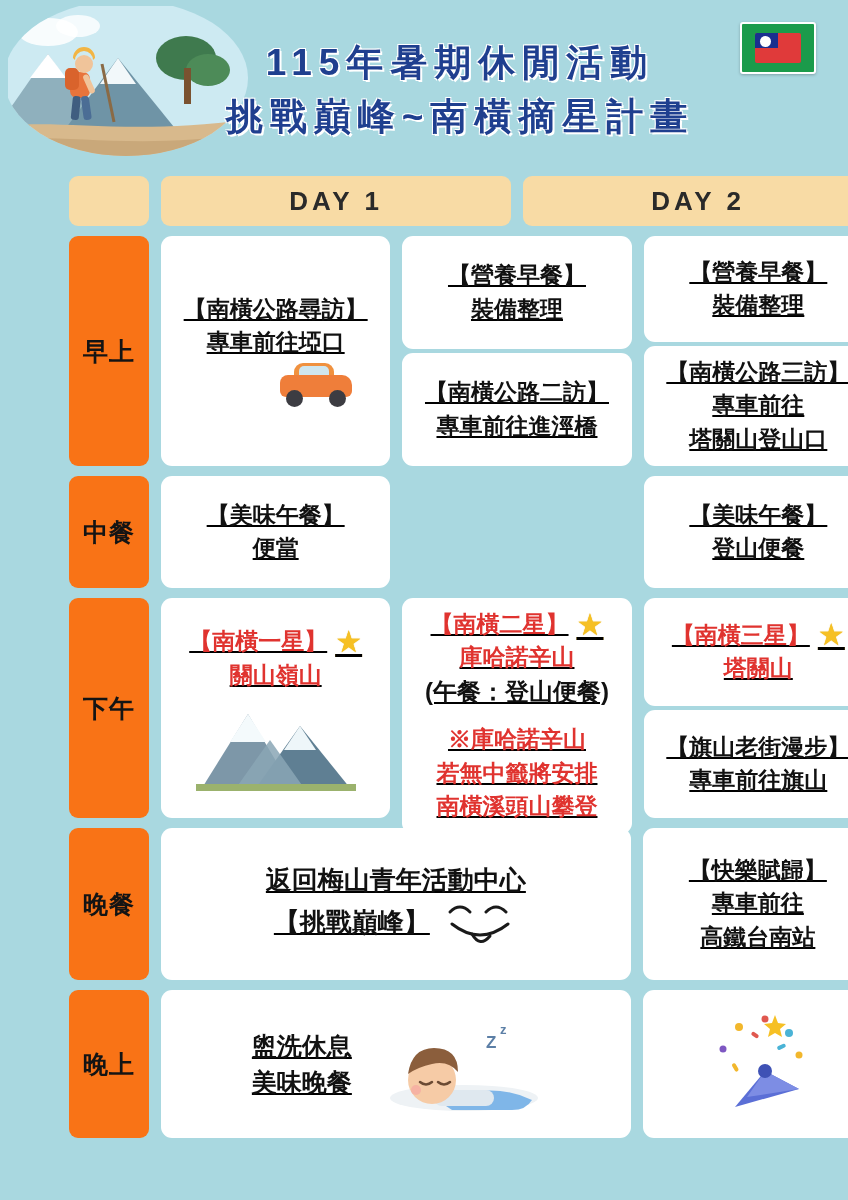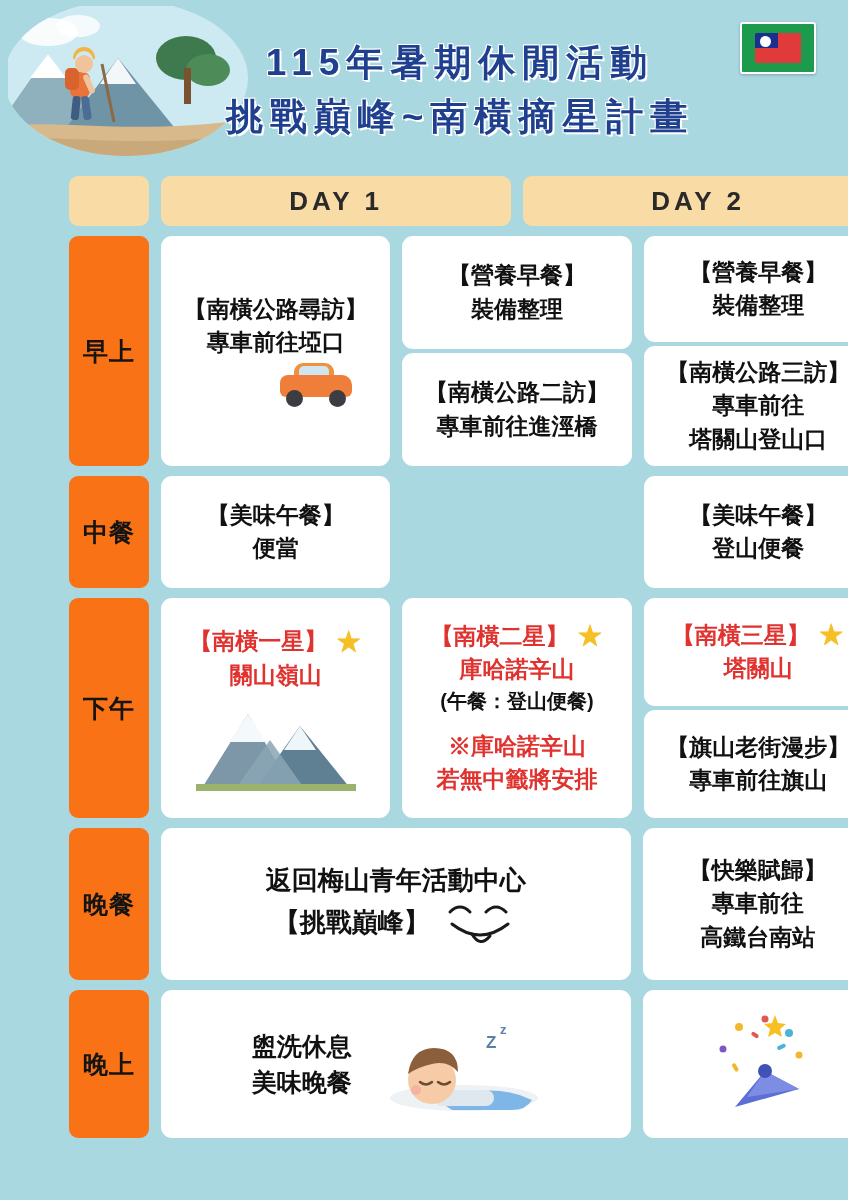--- a/index.html
+++ b/index.html
@@ -126,20 +126,21 @@
     margin-right: 12px;
   }
   .daycell:last-child { margin-right: 0; }
 
   .col {
     flex: 1;
     display: flex;
     flex-direction: column;
     gap: 4px;
     margin-right: 12px;
+    text-decoration: underline;
   }
   .col:last-child { margin-right: 0; }
   .col.empty { background: transparent; }
 
   .card {
     background: #ffffff;
     border-radius: 11px;
     padding: 10px 8px;
     box-sizing: border-box;
     display: flex;
@@ -153,21 +154,21 @@
     font-size: 23px;
     font-weight: bold;
     color: #111111;
     line-height: 1.45;
     white-space: nowrap;
   }
   .card .ln.red {
     color: #e0332f;
   }
   .card .ln.small {
-    font-size: 20px;
+    font-size: 24px;
   }
   .card.wide .ln { font-size: 26px; }
 
   .row-morning  { height: 230px; }
   .row-lunch    { height: 112px; }
   .row-afternoon{ height: 220px; }
   .row-dinner   { height: 152px; }
   .row-night    { height: 148px; }
 
   .starline {
@@ -375,20 +376,21 @@
       <div class="card">
         <div class="starline">
           <span class="ln red">【南橫二星】</span>
           <span class="star">★</span>
         </div>
         <div class="ln red">庫哈諾辛山</div>
         <div class="ln small">(午餐：登山便餐)</div>
         <div class="ln" style="height:14px"></div>
         <div class="ln red">※庫哈諾辛山</div>
         <div class="ln red">若無中籤將安排</div>
+        <div class="ln red">南橫溪頭山攀登</div>
       </div>
     </div>
 
     <div class="col">
       <div class="card">
         <div class="starline">
           <span class="ln red">【南橫三星】</span>
           <span class="star">★</span>
         </div>
         <div class="ln red">塔關山</div>

